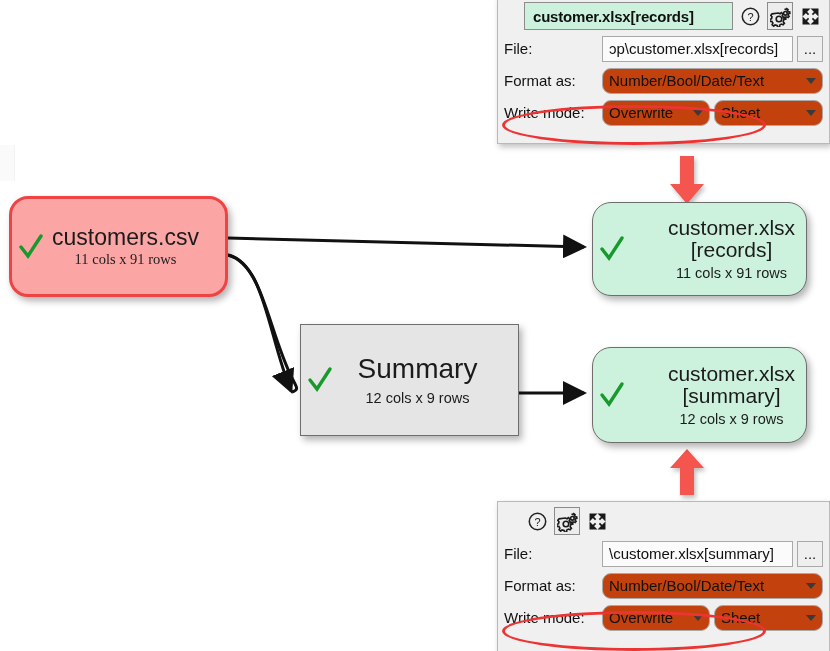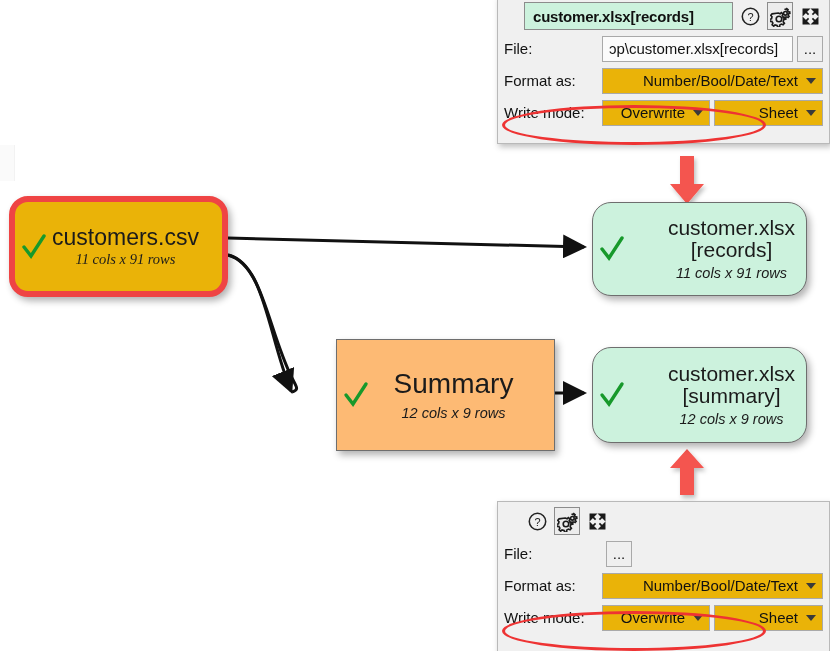--- a/index.html
+++ b/index.html
@@ -28,47 +28,45 @@
   }
   .node .title{
     color:#1b1b1b;
     text-align:center;
     line-height:1.06;
     white-space:pre-line;
   }
   .node .sub{
     color:#1b1b1b;
     text-align:left;
-    font-style:italic;
   }
   .tick{
     position:absolute;
     left:6px;
     top:50%;
     transform:translateY(-50%);
     width:26px;height:30px;
   }
 
   
   #node-customers{
     left:9px;top:196px;width:219px;height:101px;
-    background:#eab308;
-    border:6px solid #ef4444;
+    background:#fca5a5;
+    border:3px solid #ef4444;
     border-radius:19px;
   }
   #node-customers .title{font-size:23px;margin:0 0 2px 14px;}
   #node-customers .sub{font-size:14.5px;font-family:"Liberation Serif", serif;margin-left:14px;}
 
   
   #node-summary{
-    left:300px;top:339px;width:219px;height:112px;
-    background:#fdba74;
+    left:300px;top:324px;width:219px;height:112px;
+    background:#e5e5e5;
     border:1px solid #6e6e6e;
     border-radius:0;
-    margin-left:36px;
   }
   #node-summary .title{font-size:28px;margin:0 0 6px 16px;}
   #node-summary .sub{font-size:14.5px;margin-left:16px;}
 
   
   .node-green{
     background:#ccf2dd;
     border:1px solid #6e6e6e;
     border-radius:19px;
     padding-left:48px;
@@ -126,21 +124,21 @@
     background:#fbfbfb;
     border:1px solid #a9a9a9;
     display:flex;align-items:center;
     padding:12px 6px;
     font-size:15px;
     color:#111;
     overflow:hidden;
     white-space:nowrap;
   }
   .ctrl.btnlike{background:#efefef;justify-content:center;}
-  .ctrl.combo{justify-content:flex-end;background:#eab308;}
+  .ctrl.combo{justify-content:space-between;background:#c2410c;border-radius:9px;}
   .ctrl.flexgrow{flex:1 1 auto;}
   .caret{
     width:0;height:0;margin-left:8px;
     border-left:5px solid transparent;
     border-right:5px solid transparent;
     border-top:6px solid #3a3a3a;
     flex:0 0 auto;
   }
   .dots{width:26px;flex:0 0 auto;margin-left:4px;}
 
@@ -323,20 +321,21 @@
                 <path d="M3.5 18.5 l5.4 0 l-5.4 -5.4 z"></path>
               <path d="M18.5 18.5 L13 13" fill="none"></path>
                 <path d="M18.5 18.5 l-5.4 0 l5.4 -5.4 z"></path>
             </g>
           </svg>
         </div>
       </div>
 
       <div class="row">
         <div class="lbl">File:</div>
+        <div class="ctrl flexgrow">\customer.xlsx[summary]</div>
         <div class="ctrl btnlike dots">...</div>
       </div>
 
       <div class="row">
         <div class="lbl">Format as:</div>
         <div class="ctrl combo flexgrow">
           <span>Number/Bool/Date/Text</span>
           <span class="caret"></span>
         </div>
       </div>

